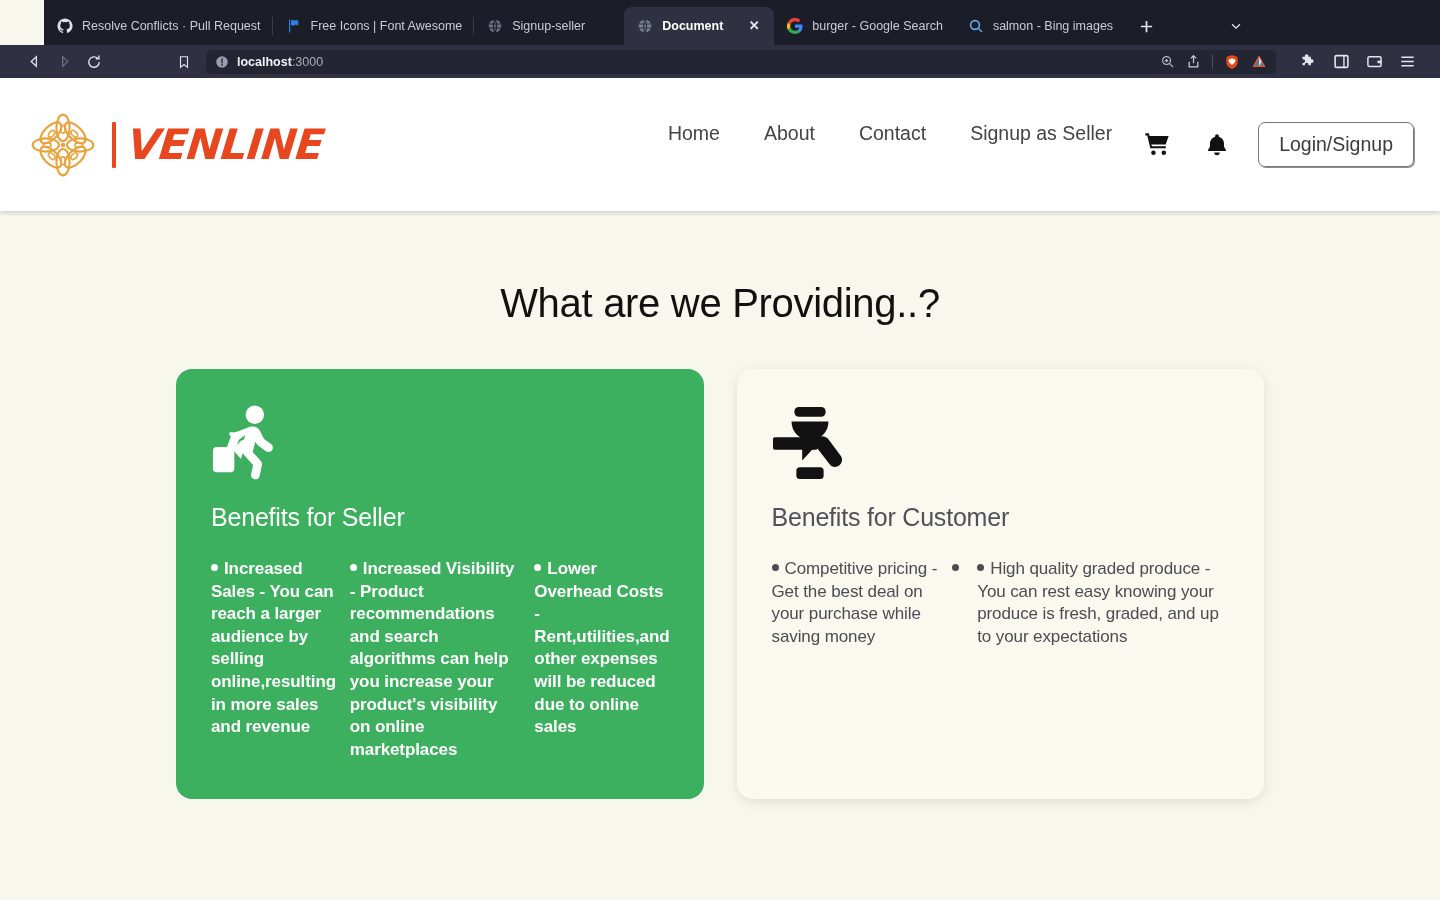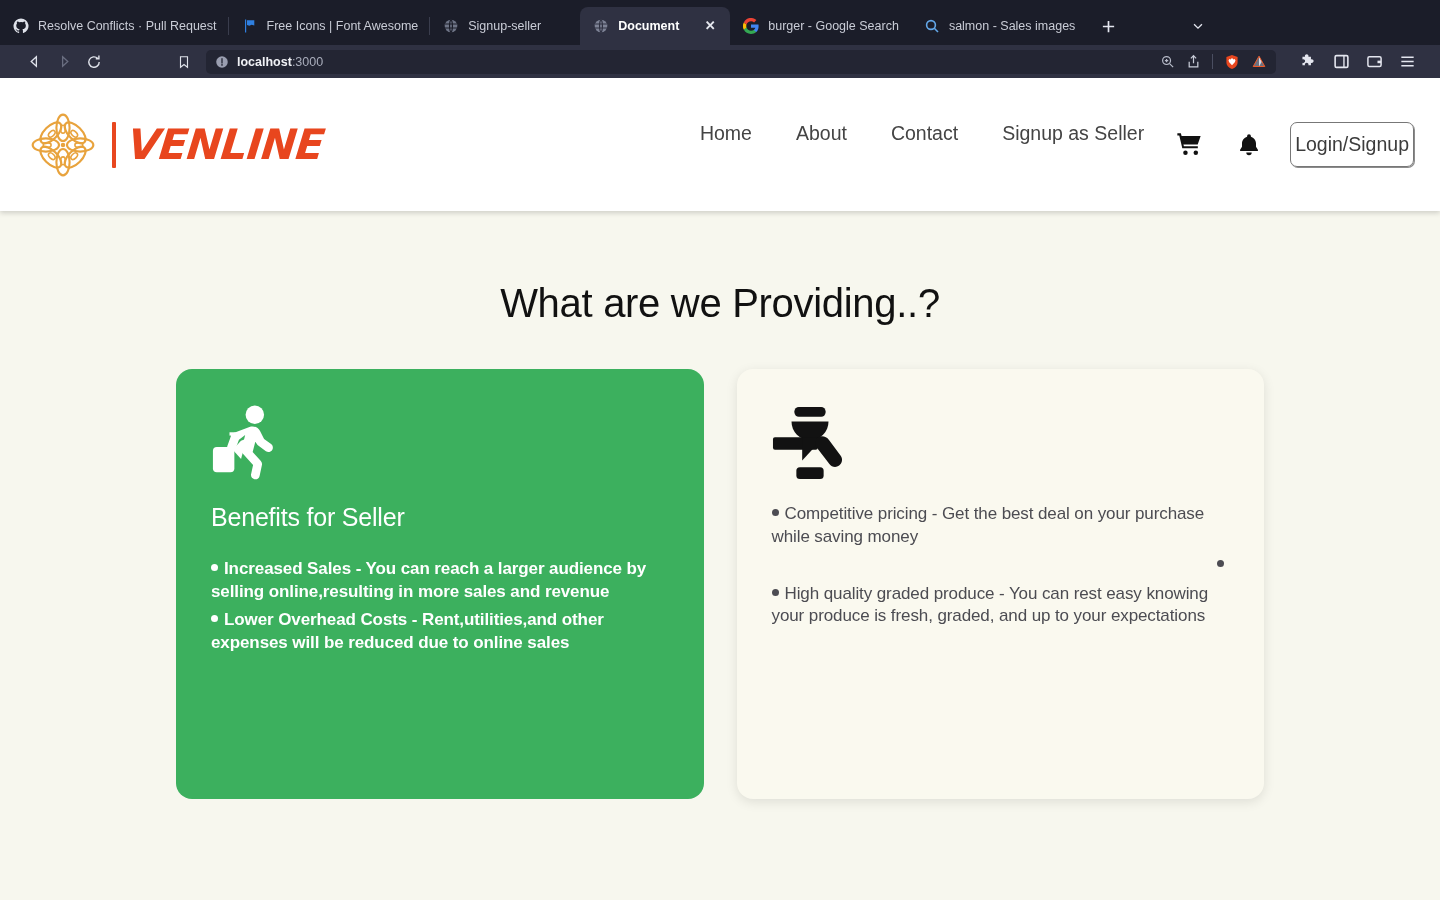--- a/index.html
+++ b/index.html
@@ -7,21 +7,21 @@
   body {
     font-family:"Liberation Sans", sans-serif;
     background:#f7f7ee;
   }
 
   
   .browser { width:1440px; height:900px; display:flex; flex-direction:column; }
 
   .tabstrip {
     height:45px; background:#1b1d29; display:flex; align-items:flex-end;
-    padding:0 4px 0 0; position:relative; flex:0 0 45px;
+    padding:0 4px 0 0; position:relative; flex:0 0 45px;margin-left:44px;
   }
   .tab {
     height:38px; display:flex; align-items:center; gap:9px;
     padding:0 12px 0 13px; color:#c9ccd6; font-size:12.5px;
     max-width:230px; min-width:150px; position:relative;
     border-radius:8px 8px 0 0; white-space:nowrap;
   }
   .tab .tab-title { overflow:hidden; text-overflow:clip; flex:1; }
   .tab.active { background:#2f3142; color:#ffffff; font-weight:bold; }
   .tab .sep {
@@ -82,21 +82,21 @@
 
   .site-nav { margin-left:auto; display:flex; gap:0; }
   .nav-link {
     font-size:19.5px; color:#444444; padding:0 22px; white-space:nowrap;
   }
   .nav-icon-btn {
     width:46px; display:flex; align-items:center; justify-content:center; color:#111;
   }
   .nav-icon-btn.bell { margin-left:14px; margin-right:18px; }
   .login-btn {
-    border:1.5px solid #777; border-radius:7px; padding:10px 4px;
+    border:1.5px solid #777; border-radius:7px; padding:10px 20px;
     font-size:19.5px; color:#3c3c3c; background:transparent; white-space:nowrap;
     box-shadow:1px 1px 0 rgba(0,0,0,.45);
   }
 
   .content { padding-top:70px; }
   .section-title {
     text-align:center; font-size:40px; font-weight:normal; color:#111;
     letter-spacing:-.3px;
   }
 
@@ -110,21 +110,21 @@
   }
   .card.green { background:#3cb05e; color:#ffffff; }
   .card.cream {
     background:#faf9ef; color:#4c4c52;
     box-shadow:0 3px 12px rgba(0,0,0,.10);
   }
   .card-icon { height:78px; margin-bottom:22px; display:flex; align-items:flex-end; }
   .card-title { font-size:25px; font-weight:normal; margin-bottom:26px; letter-spacing:-.2px; }
   .card.green .card-title { color:#ffffff; }
   .card.cream .card-title { color:#51515a; }
-  .bullet-list { display:flex; flex-direction:column; gap:6px;align-items:flex-end; }
+  .bullet-list { display:flex; gap:12px; }
   .bullet {
     font-size:17px; line-height:1.33; letter-spacing:-.1px;
   }
   .card.green .bullet { font-weight:bold; }
   .dot {
     display:inline-block; width:7px; height:7px; border-radius:50%;
     background:currentColor; vertical-align:middle; margin-right:6px;
     position:relative; top:-2px;
   }
 </style>
@@ -178,21 +178,21 @@
       </svg>
       <span class="tab-title">burger - Google Search</span>
 
     </div>
 
     <div class="tab nosep">
       <svg class="favicon" viewBox="0 0 16 16" fill="none" stroke="#63a7e8" stroke-width="1.6">
         <circle cx="7" cy="7" r="4.4"></circle>
           <path d="M10.3 10.3L14 14"></path>
       </svg>
-      <span class="tab-title">salmon - Sales images</span>
+      <span class="tab-title">salmon - Bing images</span>
 
     </div>
 
     <div class="tabstrip-actions">
       <div class="tb-btn">
         <svg width="15" height="15" viewBox="0 0 16 16" stroke="#e4e6ef" stroke-width="1.8">
             <path d="M8 2v12M2 8h12"></path>
           </svg>
       </div>
       <div class="tb-btn" style="margin-left:56px;">
@@ -340,35 +340,37 @@
               <path d="M38.5 22.5c4.5-1.5 9 .4 11 4.4l4 8 7.2 5.2c2 1.5 2.4 4.3 1 6.3-1.5 2-4.3 2.4-6.3 1l-8.6-6.3-2.3-3.5-2.7 10.6 8.4 9.4c1 1.1 1.4 2.6 1.1 4l-2.4 11.2c-.5 2.4-2.9 4-5.3 3.4-2.4-.5-4-2.9-3.4-5.3l2-9.4-10.6-11.8a5 5 0 01-1.1-4.6l3.6-14.2-6.4 4.8-3.4 9.3c-.9 2.3-3.5 3.5-5.8 2.6-2.3-.9-3.5-3.5-2.6-5.8l3.9-10.7c.3-.9.9-1.6 1.7-2.2z"></path>
               <path d="M29.8 36.7l5.4-2.1-5.3 20.9-8.6-9.7z" fill="#ffffff"></path>
               <rect x="1" y="43" width="22" height="26" rx="4"></rect>
               <path d="M19.5 30h3v16h-3z"></path>
               <path d="M18 28h6.5v3.4H18z"></path>
             </svg>
           </div>
           <h2 class="card-title">Benefits for Seller</h2>
           <div class="bullet-list">
             <p class="bullet"><span class="dot"></span><span>Increased Sales - You can reach a larger audience by selling online,resulting in more sales and revenue</span></p>
+            <p class="bullet"><span class="dot"></span><span>Increased Visibility - Product recommendations and search algorithms can help you increase your product's visibility on online marketplaces</span></p>
             <p class="bullet"><span class="dot"></span><span>Lower Overhead Costs - Rent,utilities,and other expenses will be reduced due to online sales</span></p>
           </div>
         </section>
 
         <section class="card cream">
           <div class="card-icon">
             <svg width="76" height="76" viewBox="0 0 76 78" fill="#121212">
               <rect x="22" y="2" width="32" height="10" rx="4.5"></rect>
               <path d="M19 17h38a19 19 0 01-38 0z"></path>
               <rect x="0" y="33" width="46" height="13" rx="2"></rect>
               <path d="M30 33h22l-22 24z"></path>
               <path d="M45 34c4-3 9.5-2.2 12.5 1.8l12 16.4c2.4 3.2 1.6 7.7-1.6 10-3.2 2.4-7.7 1.6-10-1.6L45.5 44.5C43 41.3 43.8 36.4 45 34z"></path>
               <rect x="24" y="64" width="28" height="12" rx="3.6"></rect>
             </svg>
           </div>
+          <h2 class="card-title">Benefits for Customer</h2>
           <div class="bullet-list">
             <p class="bullet"><span class="dot"></span><span>Competitive pricing - Get the best deal on your purchase while saving money</span></p>
             <p class="bullet"><span class="dot"></span></p>
             <p class="bullet"><span class="dot"></span><span>High quality graded produce - You can rest easy knowing your produce is fresh, graded, and up to your expectations</span></p>
           </div>
         </section>
 
       </div>
     </main>
   </div>

